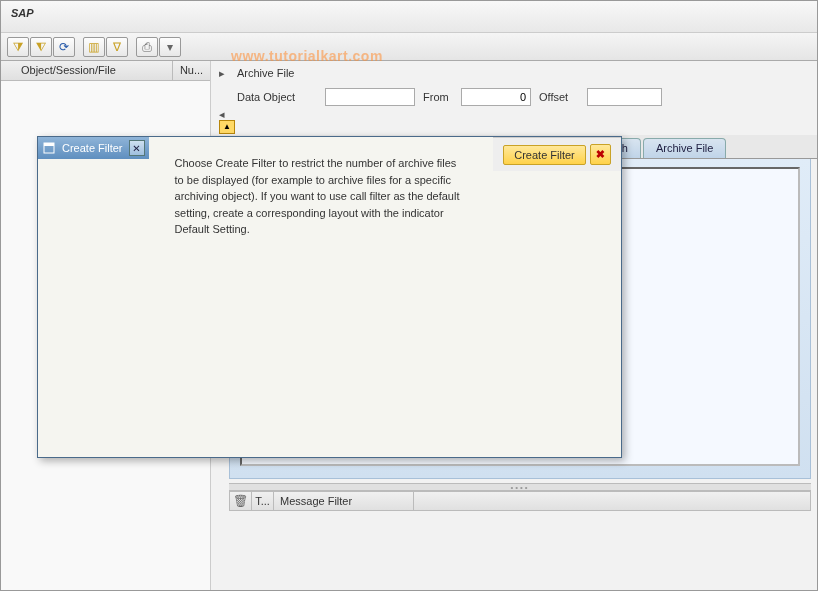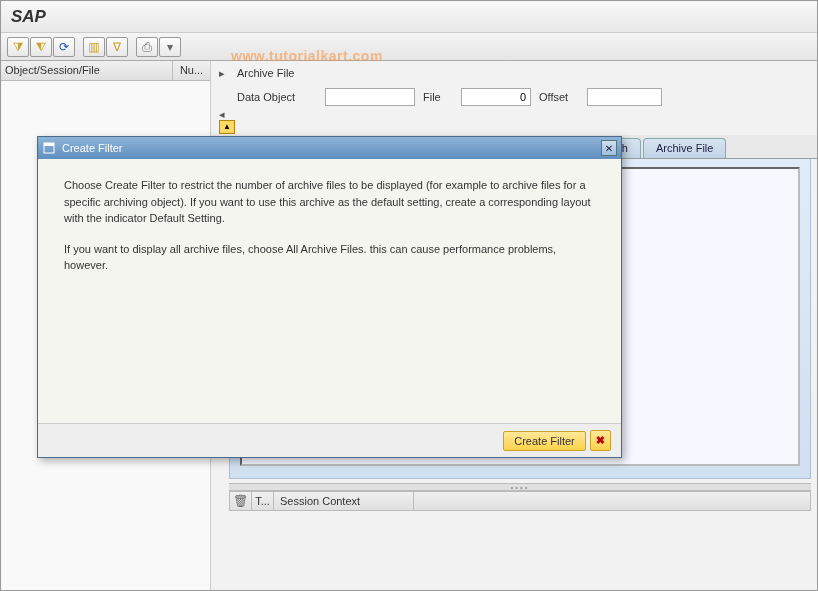--- a/index.html
+++ b/index.html
@@ -1,28 +1,28 @@
 <!DOCTYPE html>
 <html><head>
   <meta charset="utf-8">
   <style>
     * { box-sizing: border-box; margin: 0; padding: 0; font-family: Arial, sans-serif; font-size: 11px; }
     body { width: 818px; height: 591px; background: #f2f2f2; position: relative; overflow: hidden; border: 1px solid #999; }
     
-    .title-bar { height: 32px; background: linear-gradient(#f8f8f8, #e8e8e8); padding: 6px 10px; font-size: 17px; font-weight: bold; font-style: italic; color: #333; border-bottom: 1px solid #ccc; }
+    .title-bar { height: 32px; background: linear-gradient(#f8f8f8, #e8e8e8); padding: 6px 10px; font-size: 11px; font-weight: bold; font-style: italic; color: #333; border-bottom: 1px solid #ccc; }
     
     .toolbar { height: 28px; background: linear-gradient(#f5f5f5, #e5e5e5); padding: 2px 6px; display: flex; align-items: center; gap: 1px; border-bottom: 1px solid #aaa; }
     .toolbar .btn { width: 22px; height: 20px; background: linear-gradient(#fdfdfd, #e8e8e8); border: 1px solid #999; border-radius: 2px; display: inline-flex; align-items: center; justify-content: center; cursor: pointer; }
     .toolbar .sep { width: 6px; }
     
     .main { display: flex; height: calc(100% - 60px); }
     
     .left-panel { width: 210px; background: #f9f9f9; border-right: 1px solid #ccc; position: relative; }
     .tree-header { display: flex; background: linear-gradient(#f0f0f0, #e0e0e0); border-bottom: 1px solid #bbb; height: 20px; }
-    .tree-header .col1 { flex: 0 0 172px; border-right: 1px solid #bbb; padding: 3px 4px; color: #333; }
+    .tree-header .col1 { flex: 0 0 172px; border-right: 1px solid #bbb; padding: 3px 20px; color: #333; }
     .tree-header .col2 { flex: 1; padding: 3px 4px; color: #333; text-align: center; }
     
     .watermark { position: absolute; top: 47px; left: 230px; font-size: 14px; font-weight: bold; color: rgba(255, 140, 50, 0.55); letter-spacing: 0.5px; pointer-events: none; z-index: 1; }
     
     .right-panel { flex: 1; background: #f2f2f2; position: relative; }
     
     .info-row { display: flex; align-items: center; height: 24px; padding: 0 8px; gap: 8px; }
     .info-row .tri { width: 10px; color: #555; }
     .info-row label { color: #333; width: 80px; }
     .info-row input { border: 1px solid #aaa; height: 18px; padding: 0 4px; background: #fff; }
@@ -44,21 +44,21 @@
     
     .splitter-h { height: 8px; background: #e0e0e0; margin: 4px 6px 0 18px; border-top: 1px solid #bbb; border-bottom: 1px solid #bbb; cursor: row-resize; display:flex; align-items:center; justify-content:center; color:#999; font-size:8px; letter-spacing:2px; }
     
     .msg-header { display: flex; background: linear-gradient(#f0f0f0, #e0e0e0); border: 1px solid #bbb; margin: 0 6px 0 18px; height: 20px; align-items: stretch; }
     .msg-header .hcell { border-right: 1px solid #bbb; padding: 3px 6px; color: #333; display:flex; align-items:center; gap:2px; }
     .hcell.icon { width: 22px; justify-content:center; }
     .hcell.ctx { width: 140px; }
     .hcell.txt { flex: 1; }
     
     
-    .modal { position: absolute; left: 36px; top: 135px; width: 585px; height: 322px; background: #f5f5f0; border: 1px solid #4a6a8a; box-shadow: 3px 3px 8px rgba(0,0,0,0.3); z-index: 50; display: flex; flex-direction: column; }
+    .modal { position: absolute; left: 36px; top: 135px; width: 585px; height: 322px; background: #f5f5f0; border: 1px solid #4a6a8a; box-shadow: 3px 3px 8px rgba(0,0,0,0.3); z-index: 50; display: flex; flex-direction: row; }
     .modal-title { height: 22px; background: linear-gradient(#8fb4d8, #5f8fbf); display: flex; align-items: center; padding: 0 4px; color: #fff; gap: 6px; }
     .modal-title .icon { width: 14px; height: 14px; display:inline-flex; align-items:center; justify-content:center; }
     .modal-title .txt { flex: 1; font-size: 11px; }
     .modal-title .close { width: 16px; height: 16px; background: linear-gradient(#cfe0f0, #9fbfdf); border: 1px solid #577; display:flex; align-items:center; justify-content:center; cursor:pointer; color:#224; font-size:10px; }
     .modal-body { flex: 1; padding: 18px 26px; font-family: "Courier New", monospace; font-size: 12px; color: #333; line-height: 1.5; }
     .modal-body p { margin-bottom: 14px; }
     .modal-footer { height: 34px; background: #eee; border-top: 1px solid #ccc; display: flex; align-items: center; justify-content: flex-end; padding: 0 10px; gap: 4px; }
     .modal-footer .btn { padding: 3px 10px; background: linear-gradient(#ffe89a, #ffd24a); border: 1px solid #c9a227; border-radius: 2px; cursor: pointer; color: #333; }
     .modal-footer .btn.iconbtn { padding: 3px 5px; }
     .x-red { color: #b00; font-weight: bold; }
@@ -112,21 +112,21 @@
 
   <div class="right-panel">
     <div class="info-row">
       <span class="tri">▸</span>
       <label>Archive File</label>
     </div>
     <div class="info-row">
       <span class="tri"></span>
       <label>Data Object</label>
       <input class="input-small" value="" style="">
-      <label class="from-lbl">File</label>
+      <label class="from-lbl">From</label>
       <input class="input-from" value="0" style="">
       <label class="offset-lbl">Offset</label>
       <input class="input-offset" value="" style="">
     </div>
     <div class="info-row" style="height:10px;">
       <span class="tri">◂</span>
     </div>
     <div class="collapse-handle">
       <span class="btn-collapse">▲</span>
     </div>
@@ -143,37 +143,36 @@
       <div class="inner-box"></div>
     </div>
 
     <div class="splitter-h">••••</div>
 
     <div class="msg-header">
       <div class="hcell icon">
           <span class="ic gray">🗑</span>
         </div>
       <div class="hcell icon">T...</div>
-      <div class="hcell ctx">Session Context</div>
+      <div class="hcell ctx">Message Filter</div>
     </div>
   </div>
 </div>
 
 <div class="modal">
   <div class="modal-title">
     <span class="icon">
       <svg width="12" height="12" viewBox="0 0 12 12">
           <rect x="1" y="1" width="10" height="10" fill="none" stroke="#fff" stroke-width="1"></rect>
           <rect x="1" y="1" width="10" height="3" fill="#fff"></rect>
         </svg>
     </span>
     <span class="txt">Create Filter</span>
     <span class="close">✕</span>
   </div>
   <div class="modal-body">
-    <p>Choose Create Filter to restrict the number of archive files to be displayed (for example to archive files for a specific archiving object). If you want to use this archive as the default setting, create a corresponding layout with the indicator Default Setting.</p>
-    <p>If you want to display all archive files, choose All Archive Files. this can cause performance problems, however.</p>
+    <p>Choose Create Filter to restrict the number of archive files to be displayed (for example to archive files for a specific archiving object). If you want to use call filter as the default setting, create a corresponding layout with the indicator Default Setting.</p>
   </div>
   <div class="modal-footer">
     <div class="btn">Create Filter</div>
     <div class="btn iconbtn"><span class="x-red">✖</span></div>
   </div>
 </div>
 
 </body></html>

